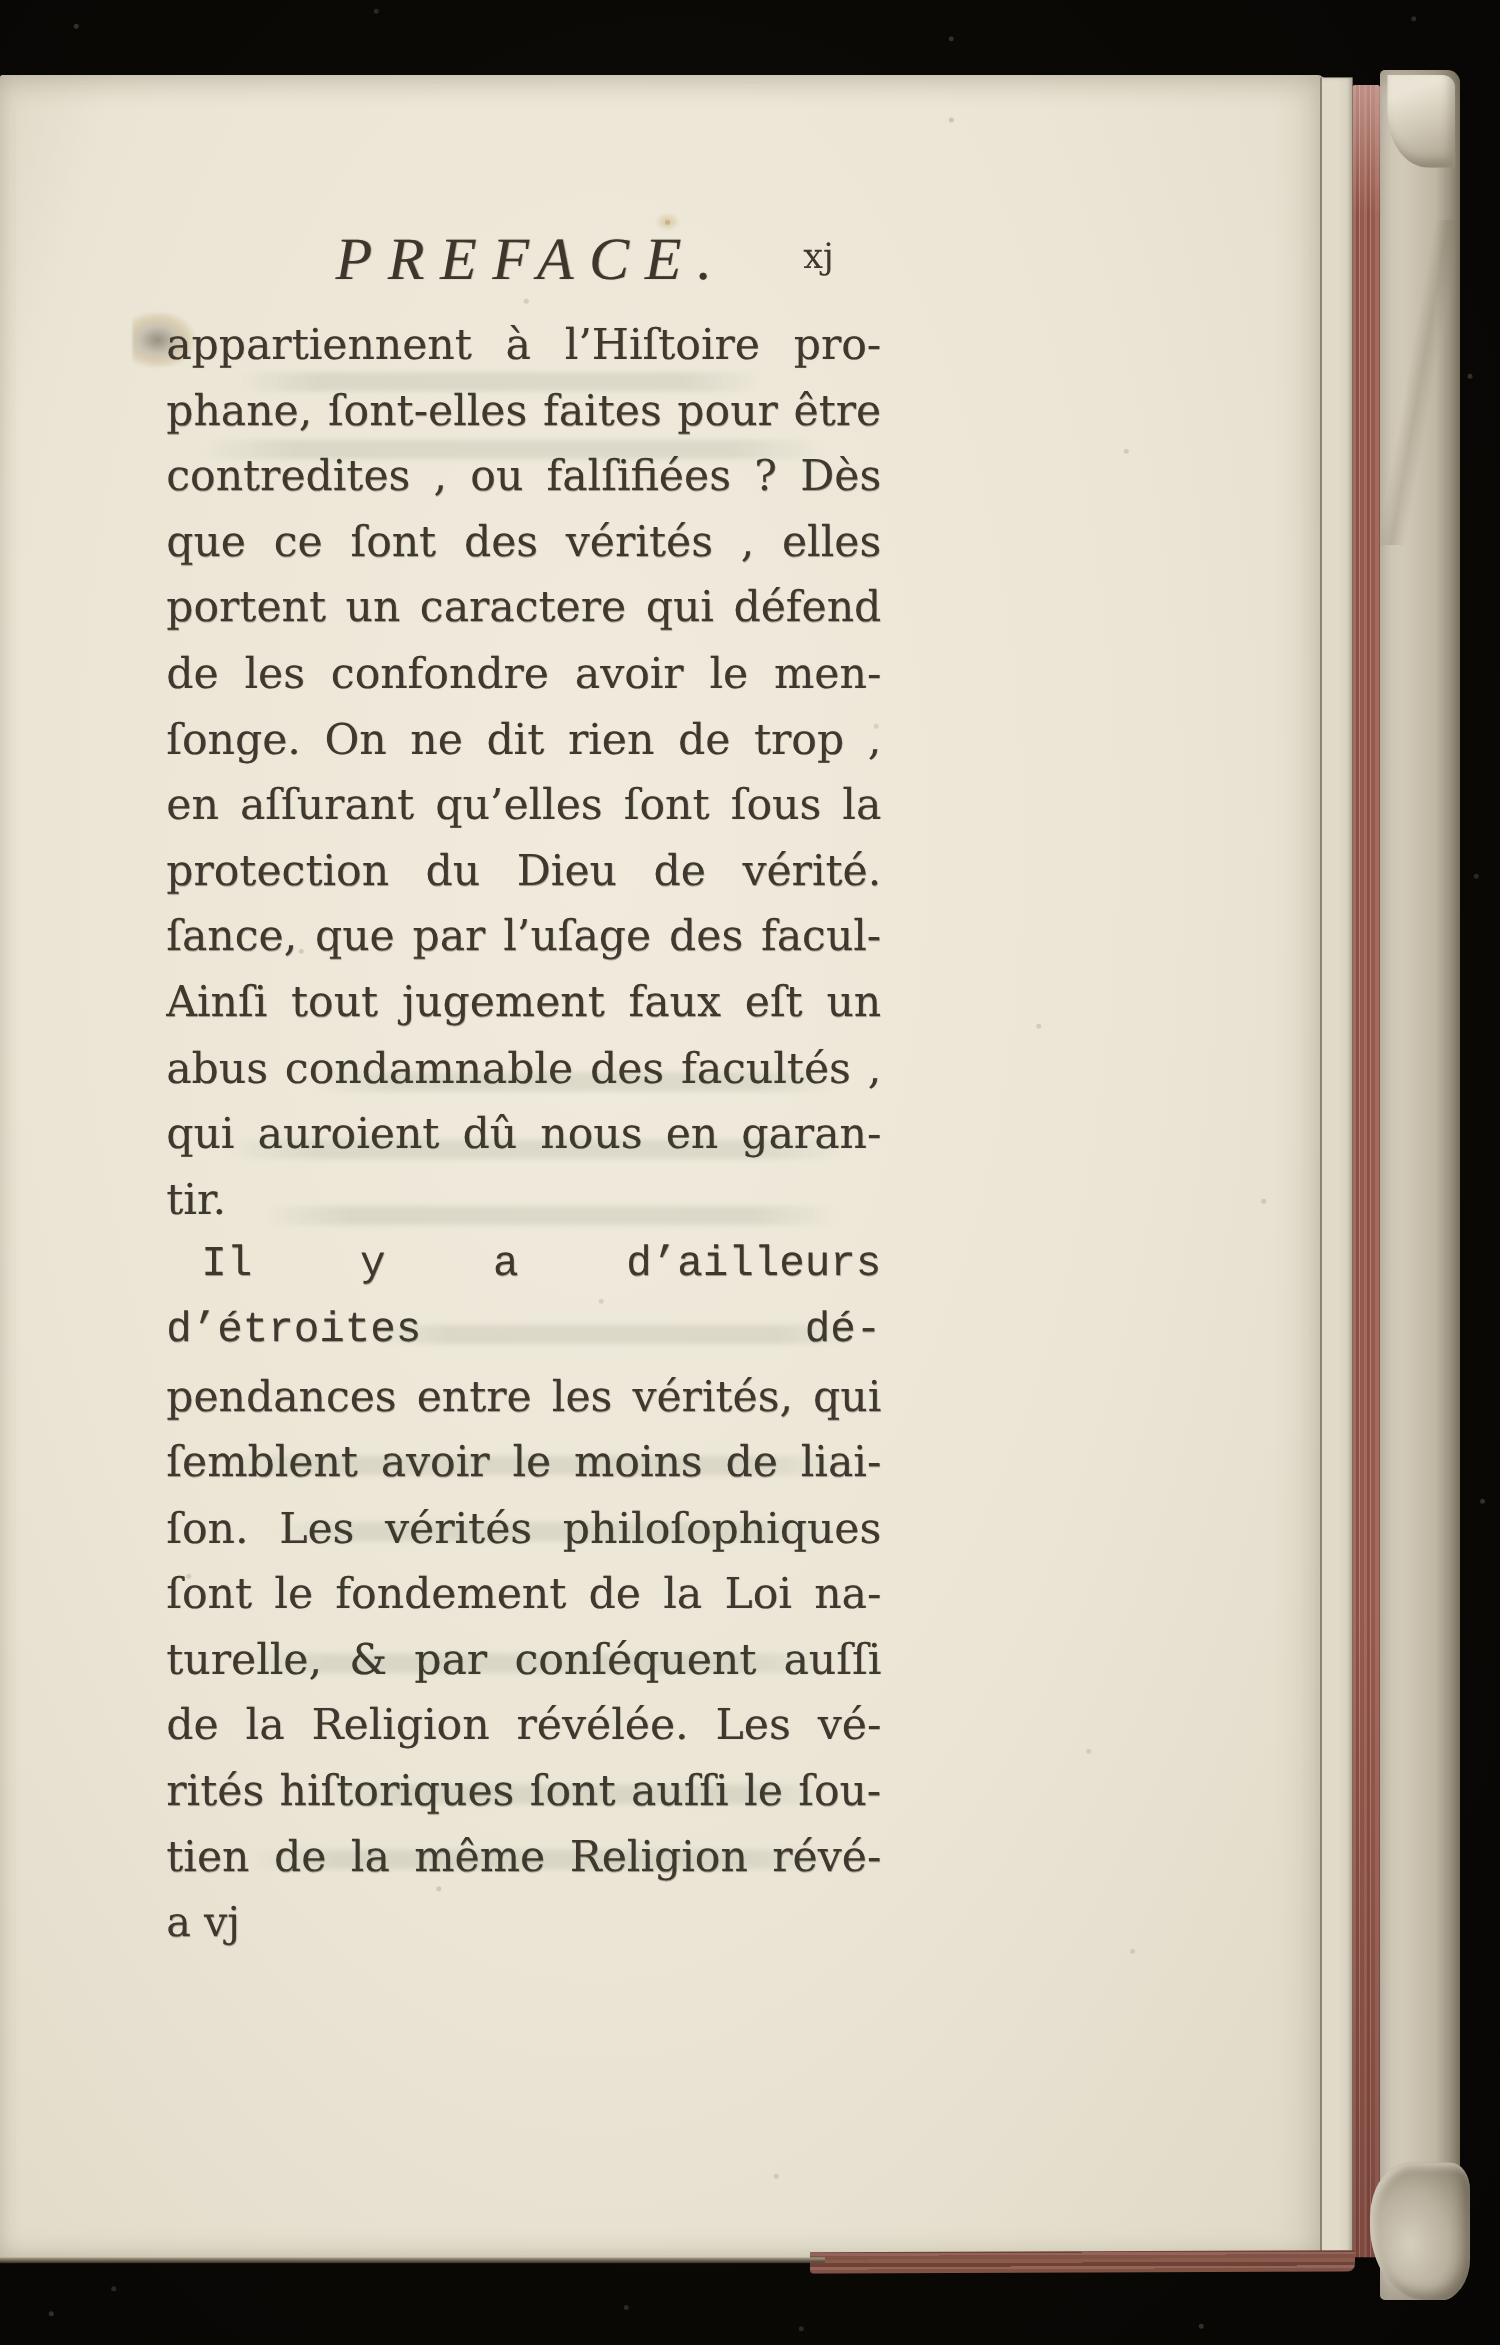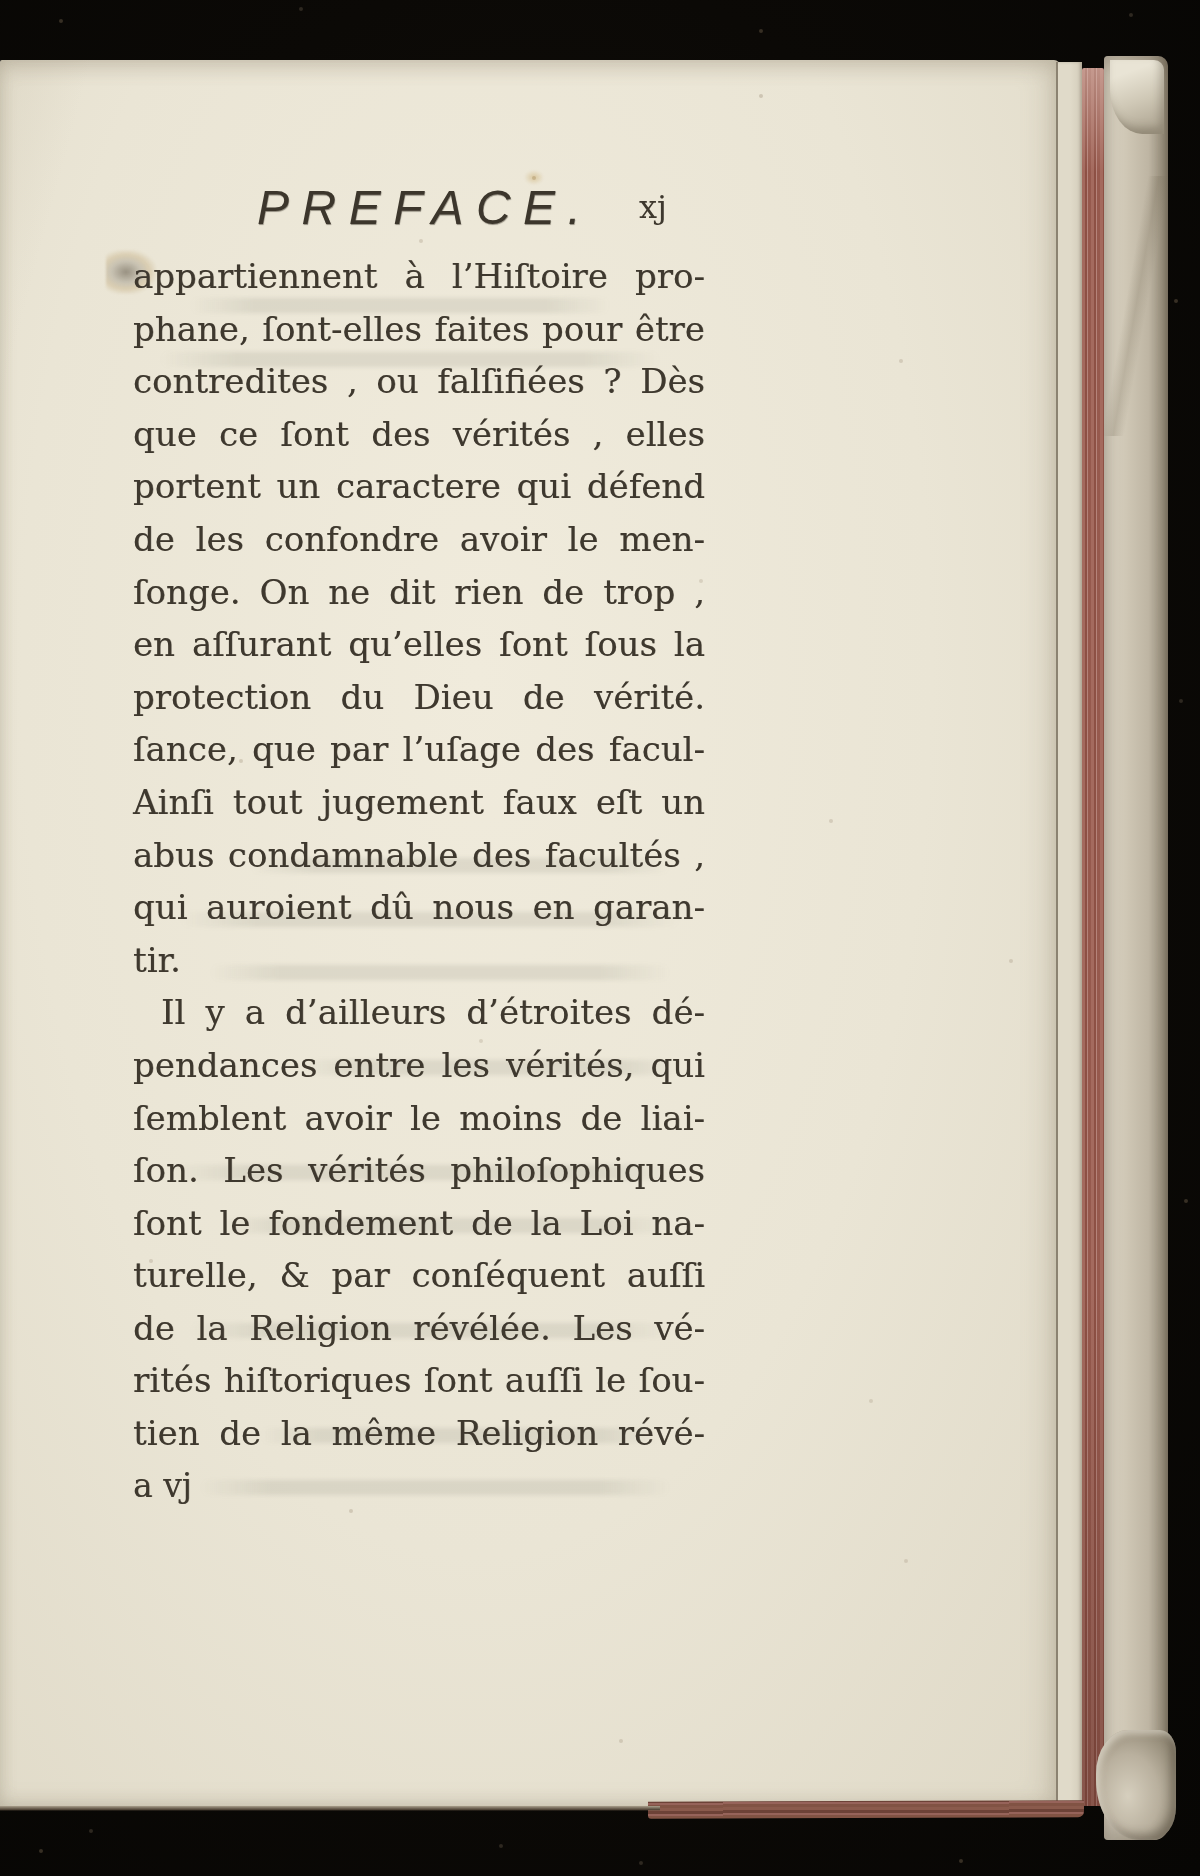--- a/index.html
+++ b/index.html
@@ -10,31 +10,31 @@
     background:
       linear-gradient(105deg, rgba(200,192,172,0.25) 0%, rgba(255,255,255,0) 6%),
       radial-gradient(ellipse at 45% 35%, #f0ebdc 0%, #eae5d5 55%, #dfd9c7 100%);
     box-shadow: inset -14px 0 26px rgba(130,118,95,0.22),
                 inset 0 8px 18px rgba(130,118,95,0.18),
                 inset 0 -6px 14px rgba(130,118,95,0.15),
                 0 2px 0 rgba(165,155,130,0.35);
     border-radius:2px 6px 4px 2px;}
   .textcol{position:absolute;left:133px;top:0;width:572px;}
   .header{position:relative;margin-top:120px;height:64px;}
-  .title{text-align:center;font-family:Liberation Sans, sans-serif;
+  .title{text-align:center;font-family:Liberation Serif, serif;
     font-style:italic;font-size:48px;letter-spacing:0.26em;padding-left:0.26em;
     color:#3c362c;text-shadow:0.5px 0.5px 0.8px rgba(60,54,44,0.5);}
   .folio{position:absolute;right:38px;top:8px;font-family:"DejaVu Serif","Liberation Serif",serif;
-    font-size:32px;color:#3e382e;}
+    font-size:28px;color:#3e382e;}
   .body{margin-top:6px;font-family:"DejaVu Serif","Liberation Serif",serif;
     font-size:34px;line-height:52.6px;color:#3e382e;
     text-shadow:0.4px 0.4px 0.6px rgba(62,56,46,0.45);}
   .ln{text-align:justify;text-align-last:justify;-moz-text-align-last:justify;}
   .ln.noj{text-align:left;text-align-last:left;-moz-text-align-last:left;}
-  .ln.ind{text-indent:28px;}
+  .ln.ind{text-indent:28px;font-family:Liberation Mono, monospace;}
   .sig{text-align:left;padding-right:52px;font-size:33px;}
   
   .g{position:absolute;height:15px;border-radius:8px;filter:blur(2px);
     background:linear-gradient(90deg, rgba(108,112,94,0) 0%, rgba(108,112,94,0.13) 15%,
       rgba(108,112,94,0.13) 85%, rgba(108,112,94,0) 100%);}
   
   .stain-a{position:absolute;left:106px;top:190px;width:50px;height:44px;filter:blur(1px);
     background:radial-gradient(ellipse at 40% 50%, rgba(70,60,45,0.5) 0%, rgba(70,60,45,0.2) 35%,
       rgba(170,135,70,0.25) 55%, rgba(170,135,70,0) 75%);}
   .stain-b{position:absolute;left:524px;top:110px;width:20px;height:15px;filter:blur(1px);

